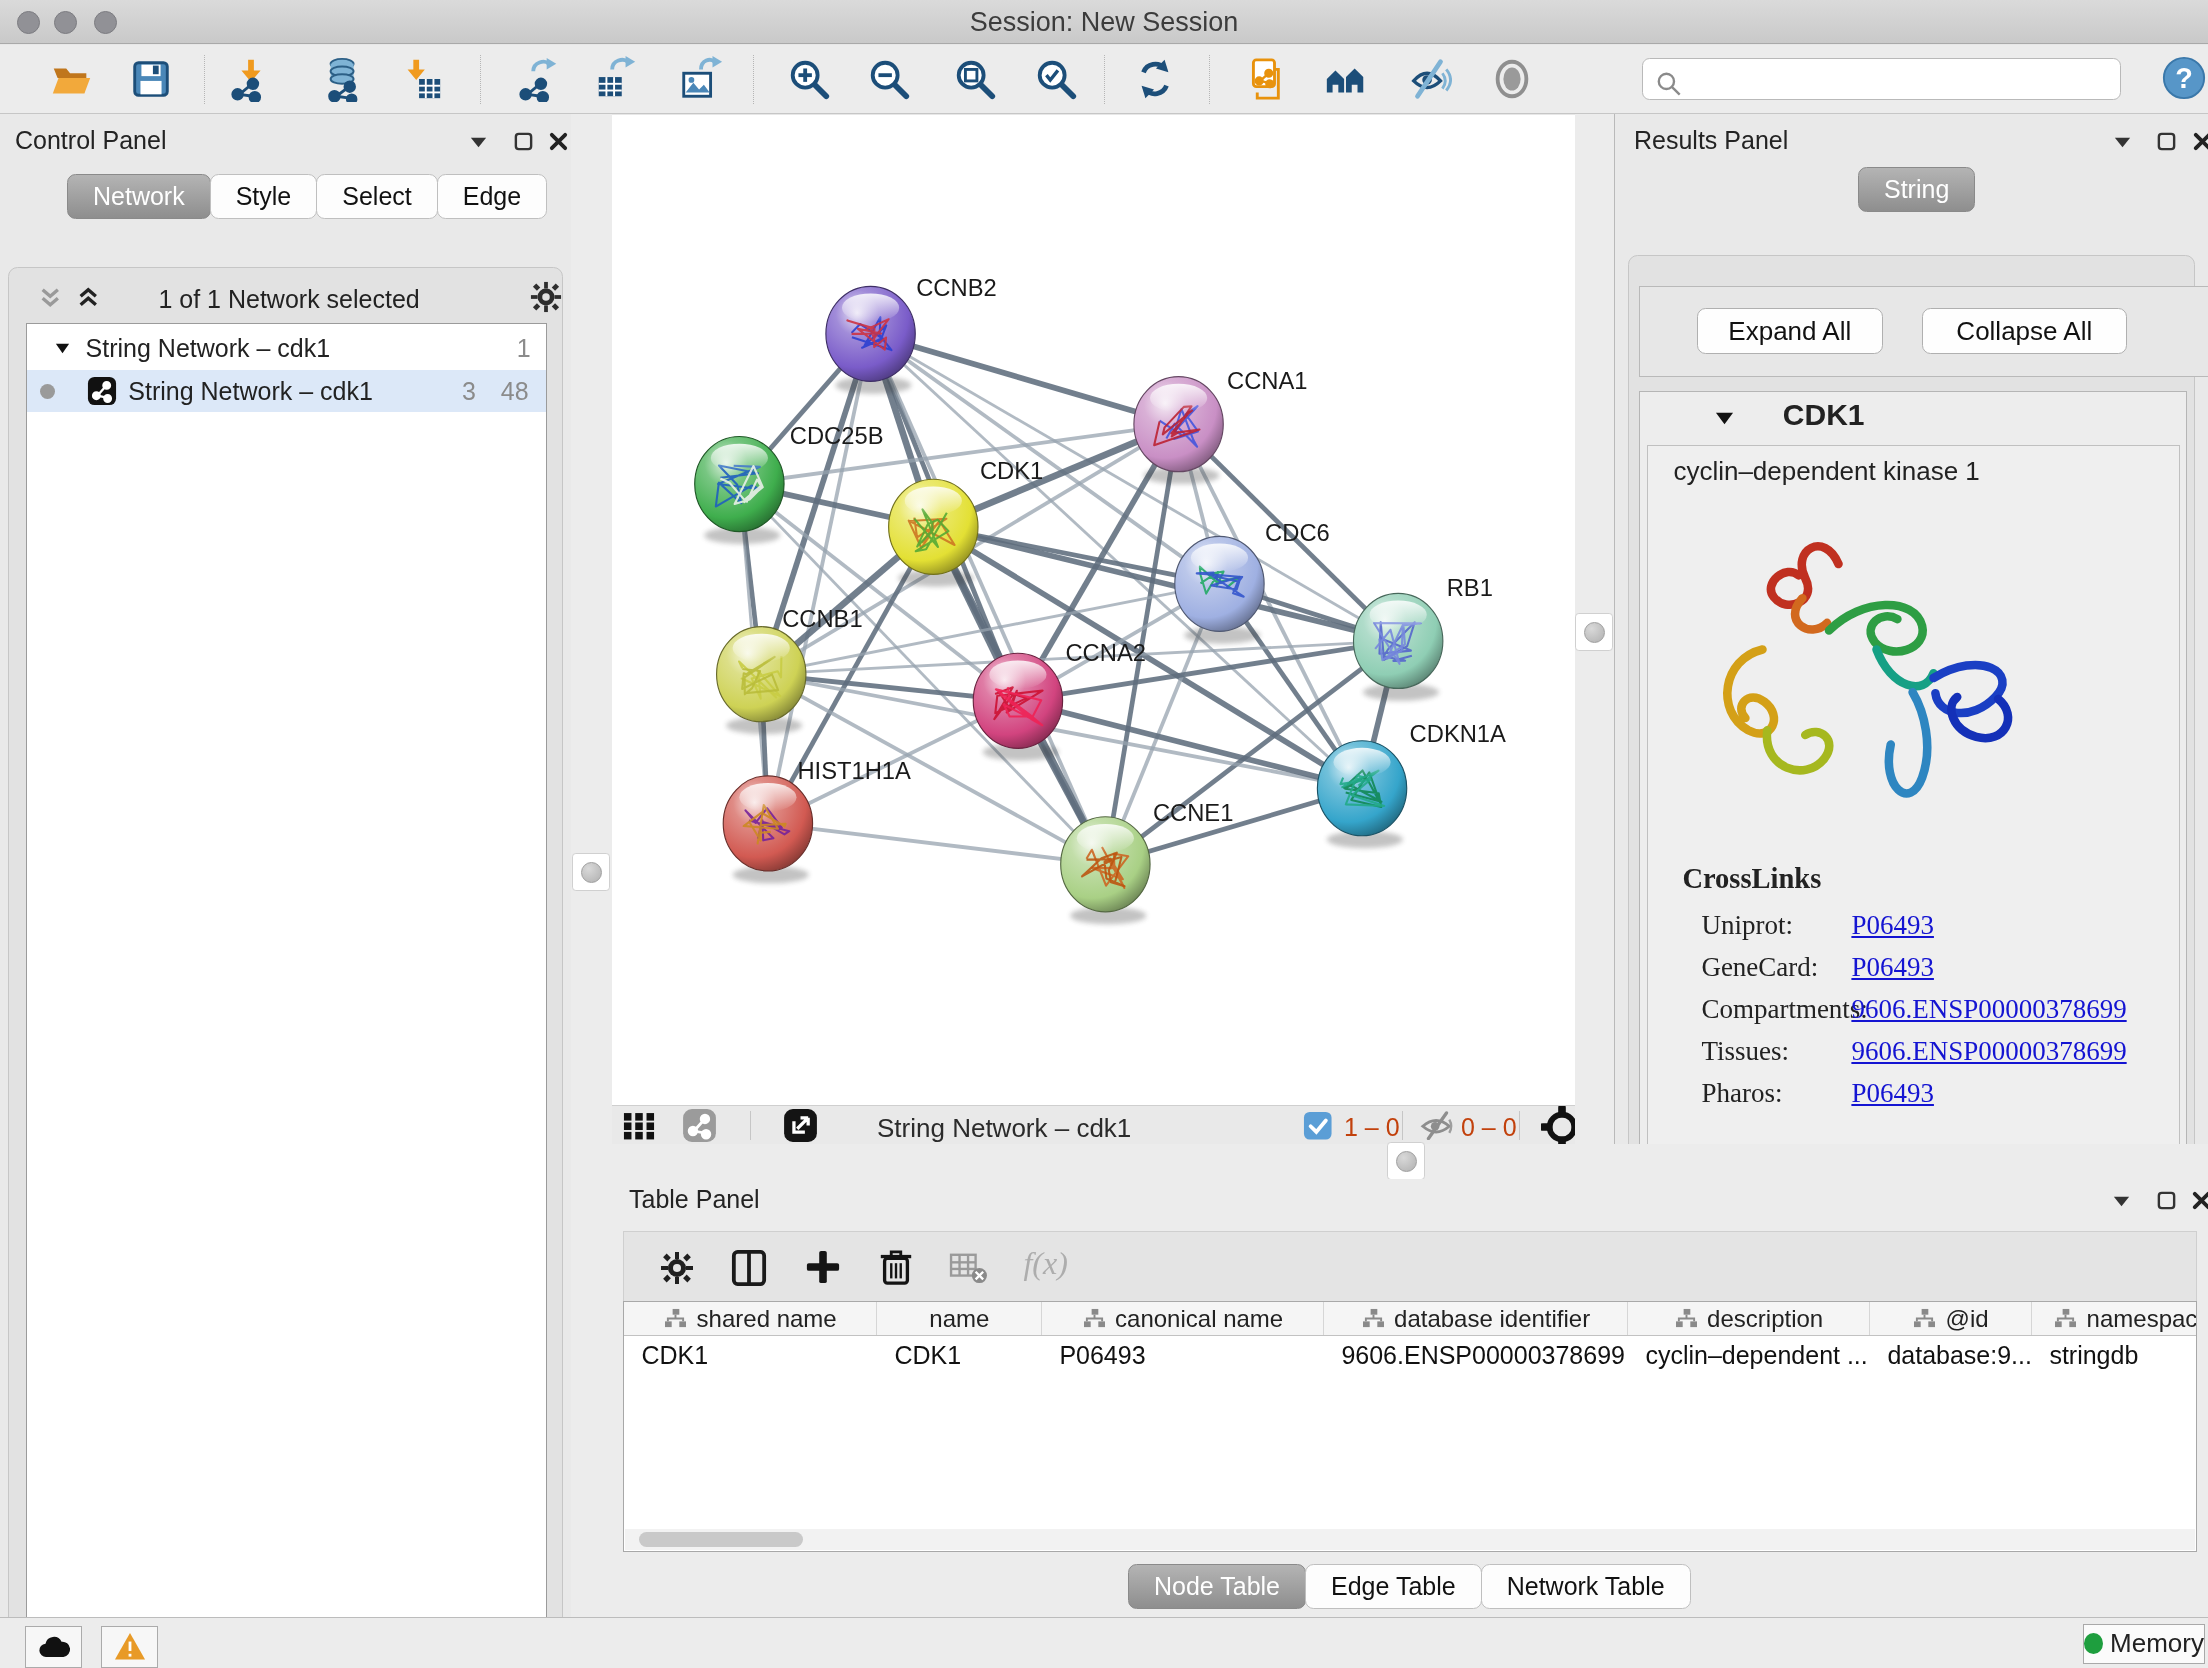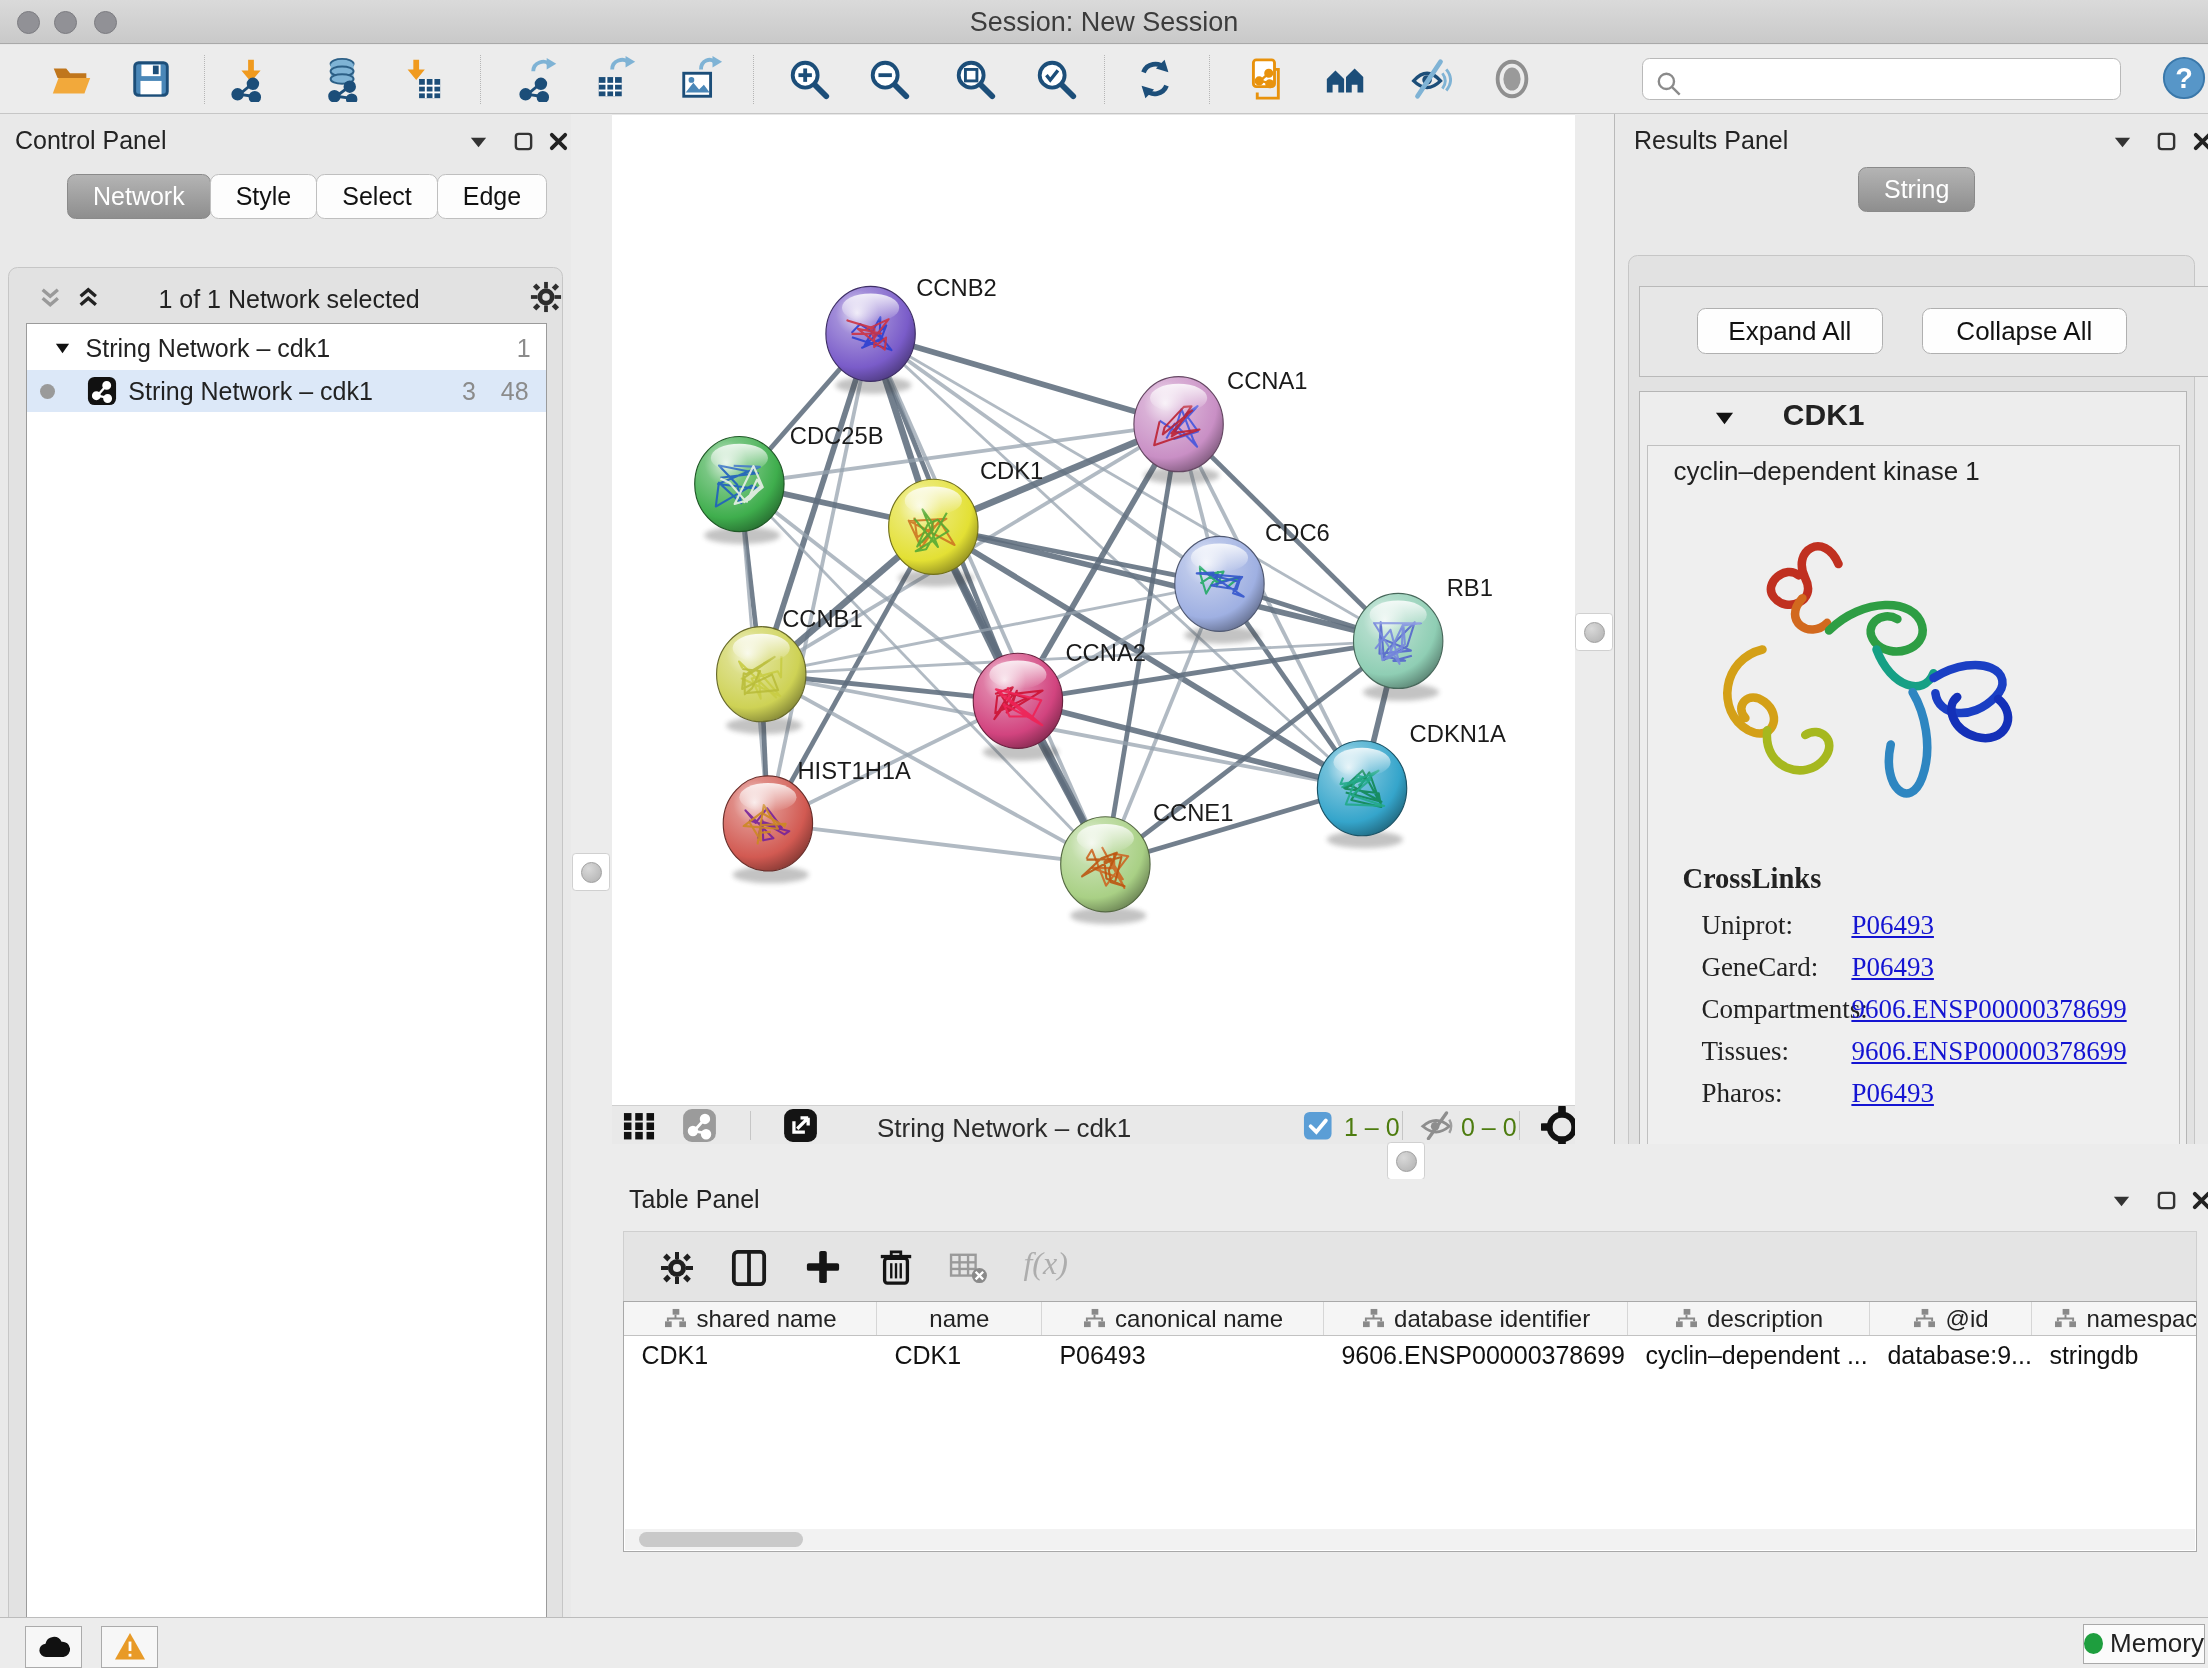--- a/index.html
+++ b/index.html
@@ -29,21 +29,21 @@
   .cpanel { left:0; top:114px; width:571px; height:1503px; background:#e9e9e9; }
   .inner-panel { position:absolute; background:#e2e2e2; border:1px solid #c6c6c6; border-radius:9.5px;margin-top:46px; }
   .whitebox { position:absolute; background:#fff; border:1px solid #9b9b9b; }
   .treerow { position:absolute; width:100%; height:42px; display:flex; align-items:center; font-size:25px; }
   .count { color:#8b8b8b; }
 
   
   .canvas { left:612px; top:115px; width:963px; height:990px; background:#fff; }
   .cv-toolbar { left:612px; top:1105px; width:963px; height:39px; background:#e9e9e9; border-top:1px solid #cfcfcf; }
   .cvsep { position:absolute; top:4.8px; height:29.5px; border-left:1px solid #c6c6c6; }
-  .gray-num { color:#4d7c0f; font-size:25px; }
+  .gray-num { color:#c2410c; font-size:25px; }
 
   .vstrip { background:#ececec; }
   .knob { position:absolute; width:38px; height:38px; background:#fff; border:1px solid #d0d0d0; border-radius:3.8px; display:flex; align-items:center; justify-content:center; }
   .knob i { width:21px; height:21px; border-radius:50%; background:radial-gradient(circle at 35% 30%, #d9d9d9,#b0b0b0); border:1px solid #9e9e9e; }
 
   
   .rpanel { left:1614px; top:114px; width:594px; height:1030px; background:#e9e9e9; border-left:1px solid #b9b9b9; }
   .btn { background:#fefefe; border:1px solid #b0b0b0; border-radius:8.6px; font-size:26px; display:flex; align-items:center; justify-content:center; color:#111; }
   .serif { font-family:"Liberation Serif",serif; }
   .xlink { color:#1414d2; text-decoration:underline; font-family:"Liberation Serif",serif; }
@@ -842,20 +842,25 @@
       <div class="td" style="width:304px">9606.ENSP00000378699</div>
       <div class="td" style="width:242px">cyclin–dependent ...</div>
       <div class="td" style="width:162px">database:9...</div>
       <div class="td" style="width:200px">stringdb</div>
     </div>
     <div class="hscroll">
         <div class="hthumb"></div>
       </div>
   </div>
 
+  <div class="abs" style="left:516px;top:385px;display:flex">
+    <div class="tab sel">Node Table</div>
+    <div class="tab">Edge Table</div>
+    <div class="tab">Network Table</div>
+  </div>
 </div>
 
 <div class="abs statusbar">
   <div class="sq-btn" style="left:25px">
     <svg width="34" height="25" viewBox="0 0 36 26">
         <path d="M10 24 a7 7 0 0 1 -1-14 a9 9 0 0 1 17-2 a6.5 6.5 0 0 1 2 16 z" fill="#111"></path>
       </svg>
   </div>
   <div class="sq-btn" style="left:101px">
     <svg width="32" height="28.5" viewBox="0 0 34 30">

